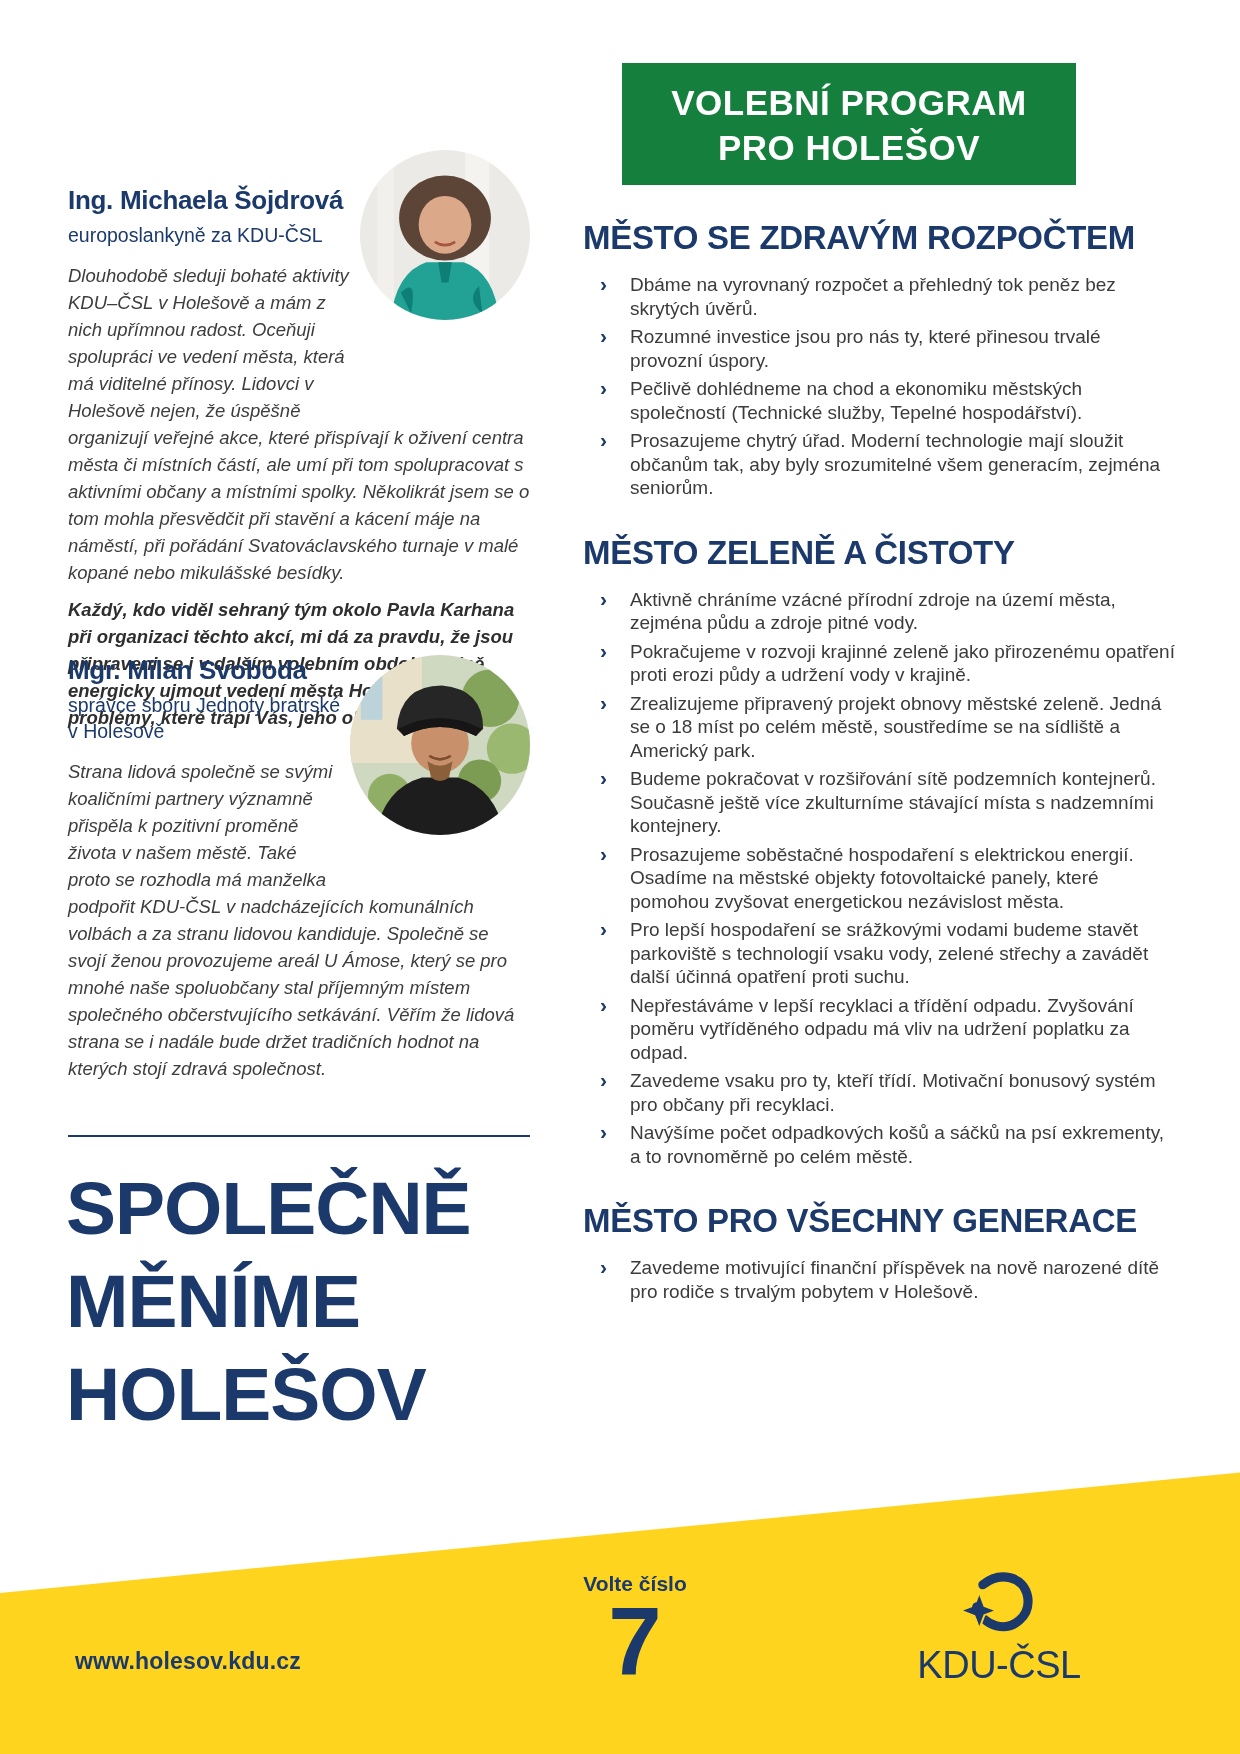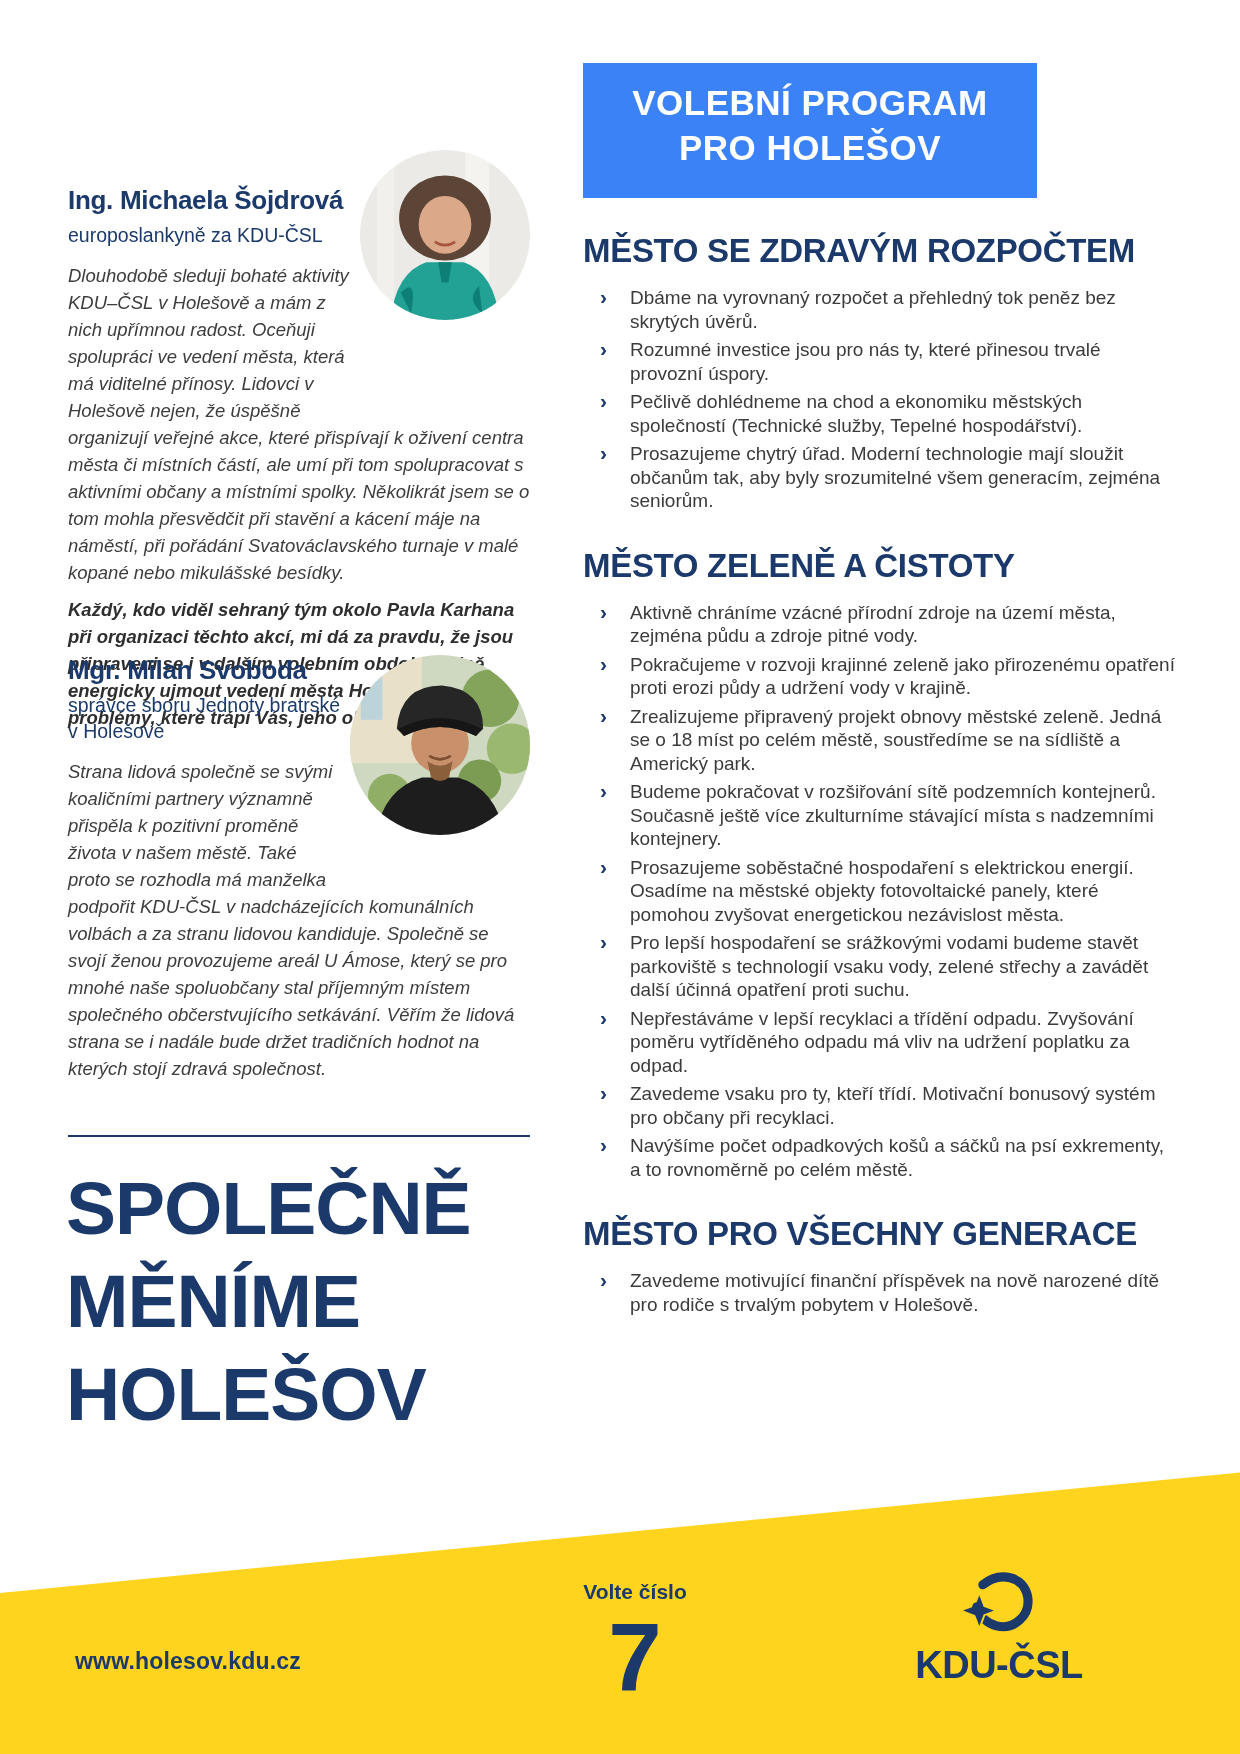--- a/index.html
+++ b/index.html
@@ -20,37 +20,37 @@
   .person-name{margin:0;font-size:26px;line-height:30px;font-weight:bold;color:#1b3a6b;letter-spacing:-0.3px;}
   .block-michaela .person-name{margin-top:35px;}
   .block-milan .person-name{}
   .person-role{margin:7px 0 0 0;font-size:19.5px;line-height:26px;color:#1b3a6b;}
   .quote{margin:14px 0 0 0;font-size:18.5px;line-height:27px;font-style:italic;color:#3d3d3d;}
   .quote-strong{margin:10px 0 0 0;font-size:18.5px;line-height:27px;font-style:italic;font-weight:bold;color:#2e2e2e;}
   .divider{position:absolute;left:68px;top:1135px;width:462px;height:2px;background:#1b3a6b;}
   .slogan{position:absolute;left:66px;top:1162px;margin:0;font-size:75px;line-height:93px;font-weight:bold;color:#1b3a6b;letter-spacing:-1px;}
   
   .right-col{position:absolute;left:583px;top:63px;width:592px;}
-  .banner{background:#3b82f6;width:454px;padding:17px 0 28px 0;text-align:center;}
+  .banner{background:#15803d;width:454px;padding:17px 0 15px 0;text-align:center;margin-left:39px;}
   .banner-line{color:#ffffff;font-size:35px;line-height:45px;font-weight:bold;letter-spacing:0.5px;margin:0;}
   .section-title{margin:30px 0 0 0;font-size:33px;line-height:46px;font-weight:bold;color:#1b3a6b;letter-spacing:-0.3px;}
   .bullets{list-style:none;margin:12px 0 0 0;padding:0;}
   .bullets li{position:relative;padding:0 0 0 47px;font-size:19px;line-height:23.5px;color:#3b3b3b;}
   .bullets li + li{margin-top:5px;}
   .bullets .marker{position:absolute;left:17px;top:-1px;color:#1b3a6b;font-weight:bold;font-size:21px;}
   
   .footer-band{position:absolute;left:0;top:1400px;width:1240px;height:354px;background:#ffd41f;
     -webkit-clip-path:polygon(0 54.5%,100% 20.5%,100% 100%,0 100%);
     clip-path:polygon(0 54.5%,100% 20.5%,100% 100%,0 100%);}
   .site{position:absolute;left:75px;top:1648px;font-size:23px;font-weight:bold;color:#1b3a6b;letter-spacing:0.2px;text-decoration:none;}
   .vote{position:absolute;left:500px;top:1572px;width:270px;text-align:center;}
-  .vote-label{margin:8px;font-size:21px;font-weight:bold;color:#1b3a6b;}
+  .vote-label{margin:0;font-size:21px;font-weight:bold;color:#1b3a6b;}
   .vote-number{margin:-4px 0 0 0;font-size:96px;line-height:100px;font-weight:bold;color:#1b3a6b;}
   .party-logo{position:absolute;left:905px;top:1568px;width:180px;text-align:center;}
-  .party-name{margin:2px 0 0 8px;font-size:38px;font-weight:bold;color:#1b3a6b;letter-spacing:-0.5px;}
+  .party-name{margin:2px 0 0 8px;font-size:38px;font-weight:normal;color:#1b3a6b;letter-spacing:-0.5px;}
 </style>
 </head>
 <body>
 
 <section class="endorse block-michaela">
   <div class="photo-float">
     <span class="avatar">
       <svg viewBox="0 0 100 100" width="100%" height="100%">
         <rect width="100" height="100" fill="#eceae6"></rect>
         <rect x="62" y="0" width="14" height="100" fill="#f5f3f0"></rect>

